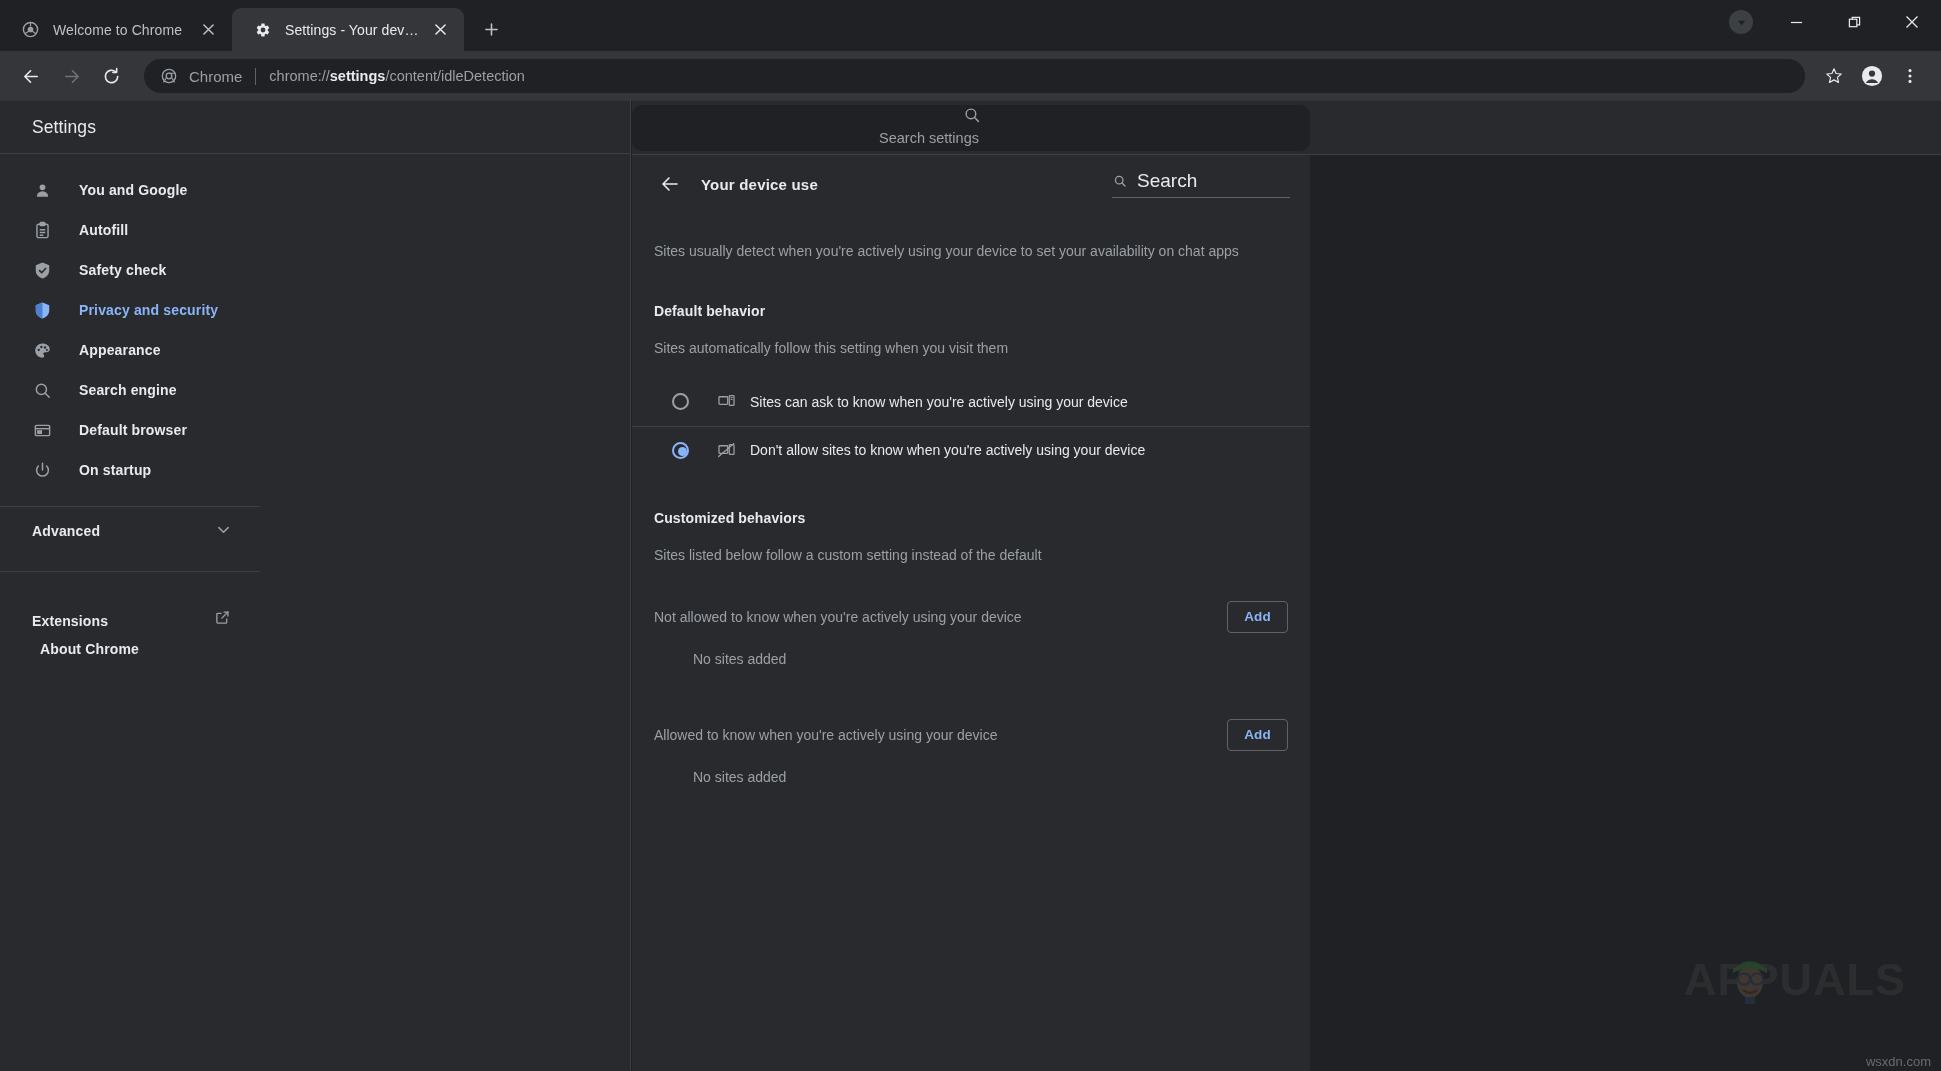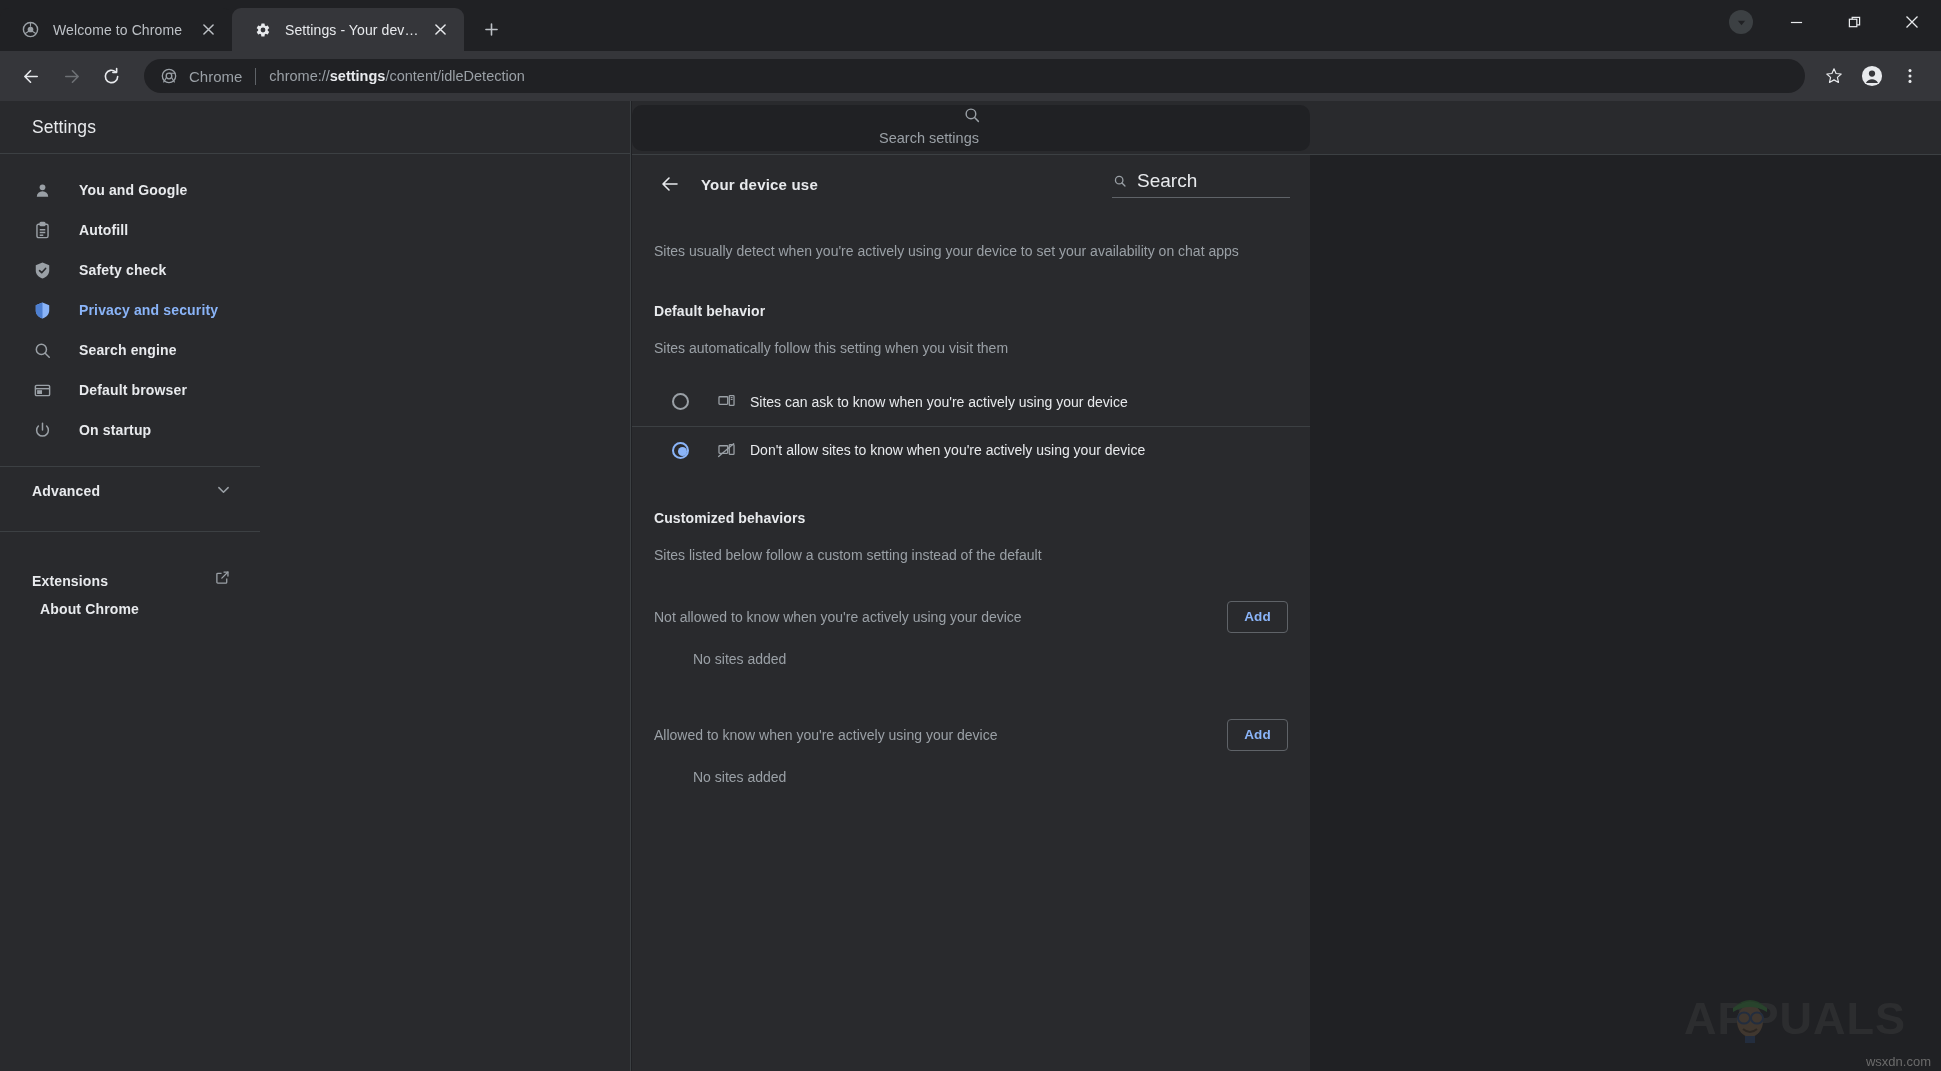--- a/index.html
+++ b/index.html
@@ -365,21 +365,21 @@
 
   
   #right-pane {
     position: absolute; left: 1310px; top: 54px;
     width: 631px; height: 916px;
     background: #202124;
   }
 
   
   #watermark {
-    position: absolute; left: 1690px; top: 989px;
+    position: absolute; left: 1690px; top: 950px;
     width: 210px; height: 60px;
     display: flex; align-items: center; justify-content: center;
     opacity: .30;
     pointer-events: none;
   }
   #watermark-text {
     font-size: 45px; font-weight: 700; letter-spacing: 1px;
     color: #4a4a4a;
     font-family: "Liberation Sans", sans-serif;
   }
@@ -558,20 +558,32 @@
         <div class="menu-item selected">
           <span class="menu-icon">
             <svg width="19" height="19" viewBox="0 0 24 24">
               <path d="M12 2 L20.5 5.5 V12 C20.5 17 16.8 20.8 12 22 C7.2 20.8 3.5 17 3.5 12 V5.5 Z" fill="#8ab4f8"></path>
               <path d="M12 2 L3.5 5.5 V12 C3.5 17 7.2 20.8 12 22 Z" fill="#4d7fd1"></path>
             </svg>
           </span>
           <span class="menu-label">Privacy and security</span>
         </div>
 
+        <div class="menu-item">
+          <span class="menu-icon">
+            <svg width="19" height="19" viewBox="0 0 24 24">
+              <path d="M12 3 C6.8 3 2.8 7 2.8 12 C2.8 17 6.8 21 12 21 C13.4 21 14.2 20.1 14.2 19 C14.2 18.4 14 18 13.6 17.6 C13.2 17.2 13 16.8 13 16.2 C13 15.1 13.9 14.2 15 14.2 H17.2 C19.6 14.2 21.2 12.6 21.2 10.2 C21.2 6.2 17.1 3 12 3 Z" fill="#9aa0a6"></path>
+              <circle cx="7.3" cy="11.2" r="1.5" fill="#292a2d"></circle>
+              <circle cx="10.6" cy="7.6" r="1.5" fill="#292a2d"></circle>
+              <circle cx="15.2" cy="8.2" r="1.5" fill="#292a2d"></circle>
+              <circle cx="17.6" cy="11.4" r="1.3" fill="#292a2d"></circle>
+            </svg>
+          </span>
+          <span class="menu-label">Appearance</span>
+        </div>
 
         <div class="menu-item">
           <span class="menu-icon">
             <svg width="19" height="19" viewBox="0 0 24 24" fill="none" stroke="#9aa0a6" stroke-width="1.9">
               <circle cx="10.6" cy="10.6" r="6.4"></circle>
               <path d="M15.4 15.4 L20.5 20.5" stroke-linecap="round"></path>
             </svg>
           </span>
           <span class="menu-label">Search engine</span>
         </div>

